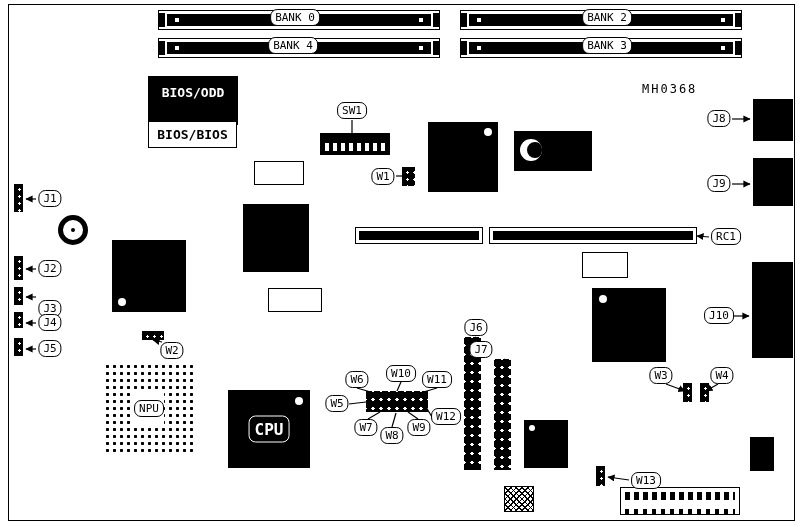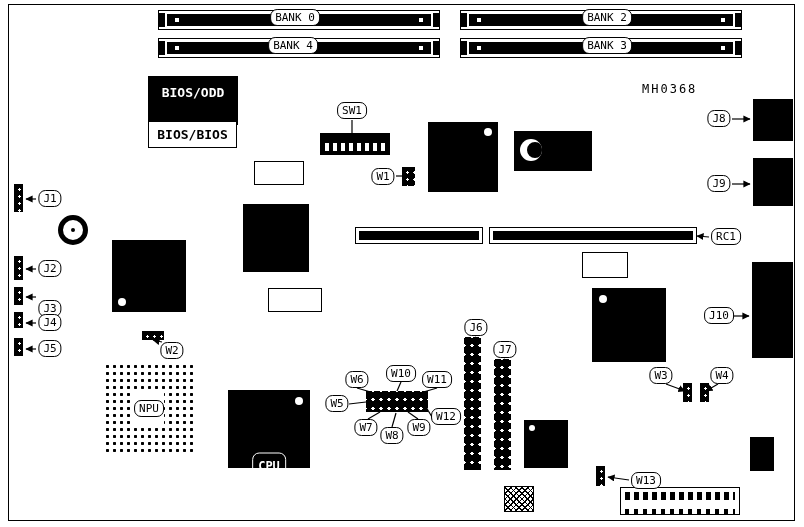--- a/index.html
+++ b/index.html
@@ -16,22 +16,22 @@
   .simm-bar{position:absolute;left:8px;right:8px;top:3px;bottom:3px;background:#000;}
   .simm-end{position:absolute;top:2px;bottom:2px;width:6px;background:#000;}
   .simm-end.l{left:0;} .simm-end.r{right:0;}
   .simm-notch{position:absolute;width:4px;height:4px;background:#fff;top:50%;margin-top:-2px;}
   
   .chip{position:absolute;background:#000;z-index:2;}
   .chip-outline{position:absolute;background:#fff;border:1.5px solid #000;z-index:2;}
   .pin1{position:absolute;width:8px;height:8px;border-radius:50%;background:#fff;}
   .chip-text{position:absolute;left:0;right:0;text-align:center;color:#fff;font-weight:bold;font-size:13px;}
   .chip-label{position:absolute;left:50%;top:50%;transform:translate(-50%,-50%);
-              color:#fff;border:1.5px solid #fff;border-radius:7px;font-size:12px;
-              line-height:15px;padding:5px 5px;font-weight:bold;margin-top:37px;}
+              color:#fff;border:1.5px solid #fff;border-radius:7px;font-size:16px;
+              line-height:15px;padding:5px 5px;font-weight:bold;}
   
   .dip{position:absolute;background:#000;z-index:2;}
   .dip-row{position:absolute;left:5px;right:5px;bottom:4px;height:8px;
            background-image:repeating-linear-gradient(90deg,#fff 0 4px,transparent 4px 8px);}
   
   .pinhdr{position:absolute;background-color:#000;z-index:2;
           background-image:radial-gradient(#fff 1.5px, transparent 1.6px);
           background-size:8px 9px;background-position:4px 4px;}
   .pinhdr-sm{position:absolute;background-color:#000;z-index:2;
           background-image:radial-gradient(#fff 1.2px, transparent 1.3px);
@@ -234,21 +234,21 @@
   <div class="callout" style="left:719px;top:175px">J9</div>
   <div class="callout" style="left:50px;top:190px">J1</div>
   <div class="callout" style="left:50px;top:260px">J2</div>
   <div class="callout" style="left:50px;top:300px">J3</div>
   <div class="callout" style="left:50px;top:314px">J4</div>
   <div class="callout" style="left:50px;top:340px">J5</div>
   <div class="callout" style="left:172px;top:342px">W2</div>
   <div class="callout" style="left:726px;top:228px">RC1</div>
   <div class="callout" style="left:719px;top:307px">J10</div>
   <div class="callout" style="left:476px;top:319px">J6</div>
-  <div class="callout" style="left:505px;top:341px">J7</div>
+  <div class="callout" style="left:481px;top:341px">J7</div>
   <div class="callout" style="left:357px;top:371px">W6</div>
   <div class="callout" style="left:401px;top:365px">W10</div>
   <div class="callout" style="left:437px;top:371px">W11</div>
   <div class="callout" style="left:337px;top:395px">W5</div>
   <div class="callout" style="left:366px;top:419px">W7</div>
   <div class="callout" style="left:392px;top:427px">W8</div>
   <div class="callout" style="left:419px;top:419px">W9</div>
   <div class="callout" style="left:446px;top:408px">W12</div>
   <div class="callout" style="left:661px;top:367px">W3</div>
   <div class="callout" style="left:722px;top:367px">W4</div>

